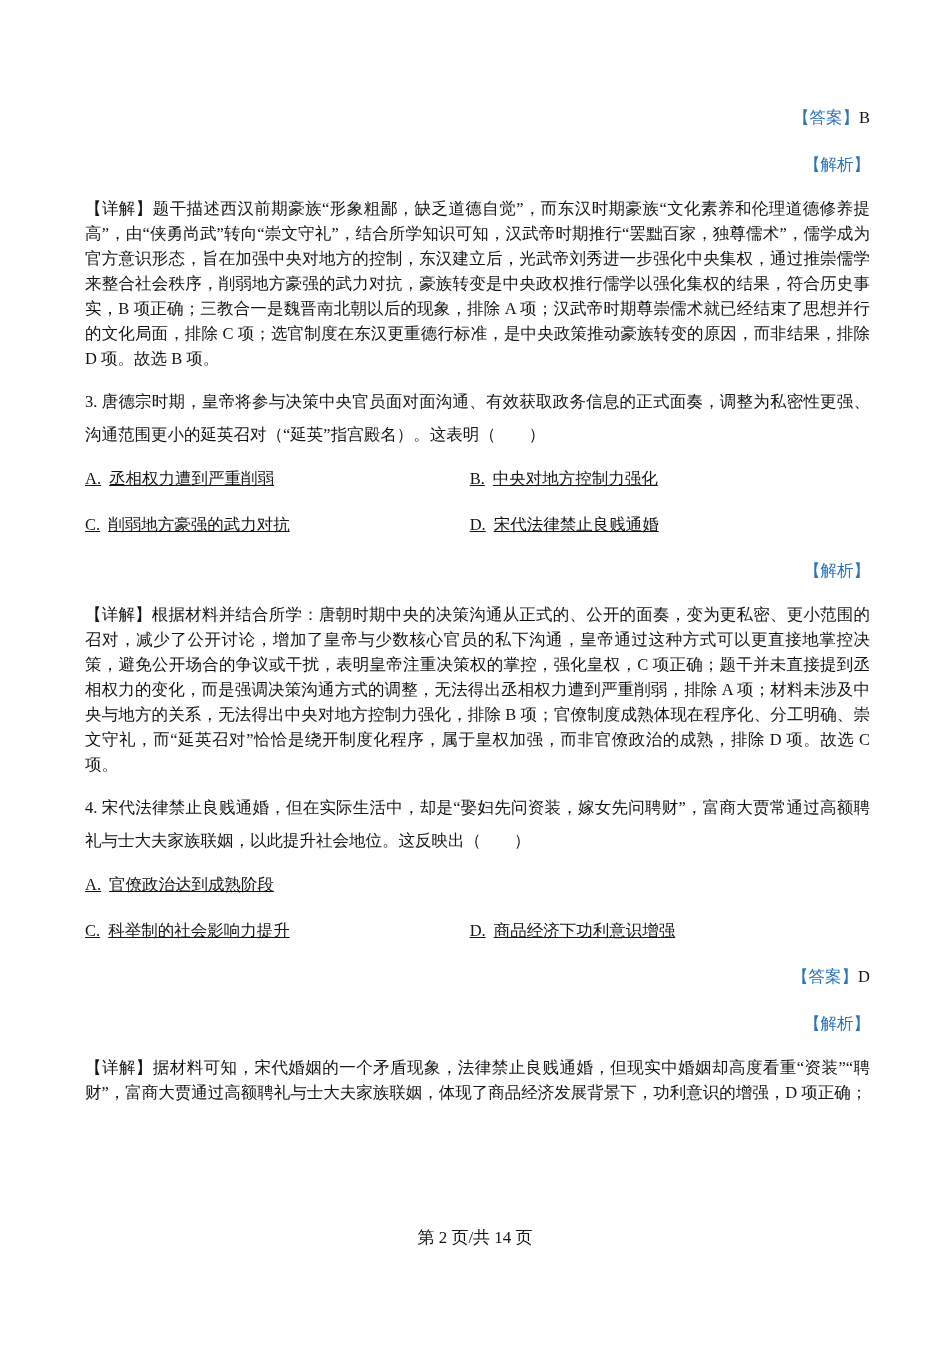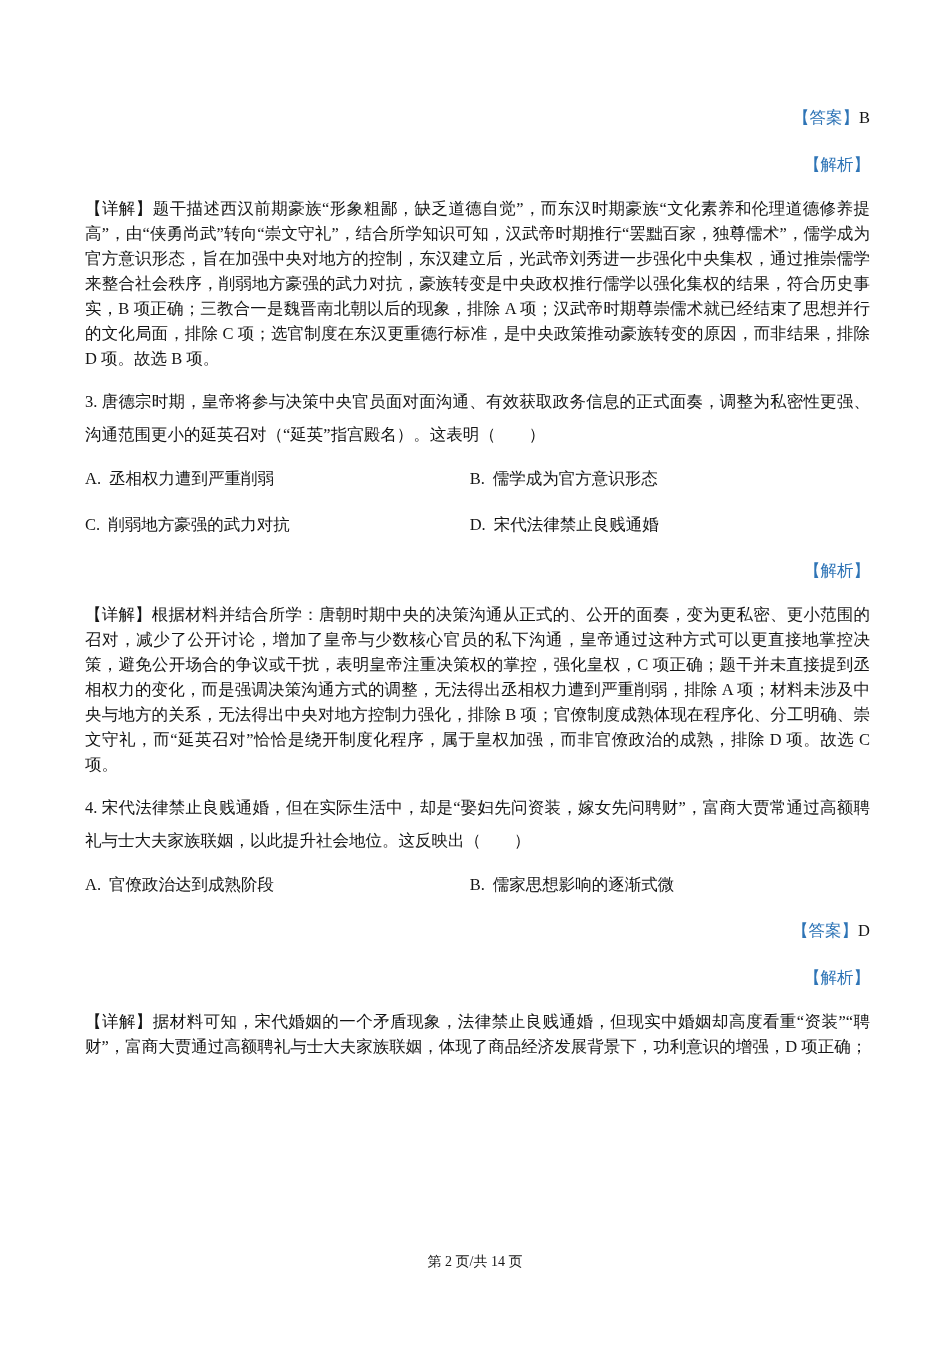--- a/index.html
+++ b/index.html
@@ -34,73 +34,77 @@
     text-align: justify;
     margin: 0 0 12px 0;
   }
   .blue {
     color: #2e74b6;
   }
   .options-row {
     display: flex;
     line-height: 32px;
     margin: 0 0 14px 0;
+    text-decoration: underline;
   }
   .opt {
     display: inline-block;
   }
   .opt-left {
     width: 49%;
     flex: 0 0 49%;
   }
   .opt-key {
     margin-right: 8px;
   }
   .footer {
     position: absolute;
     left: 0;
     right: 0;
-    bottom: 74px;
+    bottom: 96px;
     text-align: center;
-    font-size: 14px;
+    font-size: 17px;
     color: #151515;
   }
 </style>
 </head>
 <body>
 
 <div class="page">
 
   <p class="line"><span class="blue">【答案】</span><span>B</span></p>
 
   <p class="line"><span class="blue">【解析】</span></p>
 
   <p class="para"><span>【详解】</span><span>题干描述西汉前期豪族“形象粗鄙，缺乏道德自觉”，而东汉时期豪族“文化素养和伦理道德修养提高”，由“侠勇尚武”转向“崇文守礼”，结合所学知识可知，汉武帝时期推行“罢黜百家，独尊儒术”，儒学成为官方意识形态，旨在加强中央对地方的控制，东汉建立后，光武帝刘秀进一步强化中央集权，通过推崇儒学来整合社会秩序，削弱地方豪强的武力对抗，豪族转变是中央政权推行儒学以强化集权的结果，符合历史事实，B 项正确；三教合一是魏晋南北朝以后的现象，排除 A 项；汉武帝时期尊崇儒术就已经结束了思想并行的文化局面，排除 C 项；选官制度在东汉更重德行标准，是中央政策推动豪族转变的原因，而非结果，排除 D 项。故选 B 项。</span></p>
 
   <p class="stem">3. 唐德宗时期，皇帝将参与决策中央官员面对面沟通、有效获取政务信息的正式面奏，调整为私密性更强、沟通范围更小的延英召对（“延英”指宫殿名）。这表明（　　）</p>
 
   <div class="options-row">
     <span class="opt opt-left"><span class="opt-key">A.</span><span>丞相权力遭到严重削弱</span></span>
-    <span class="opt"><span class="opt-key">B.</span><span>儒学成为官方意识形态</span></span>
+    <span class="opt"><span class="opt-key">B.</span><span>中央对地方控制力强化</span></span>
   </div>
   <div class="options-row">
     <span class="opt opt-left"><span class="opt-key">C.</span><span>削弱地方豪强的武力对抗</span></span>
     <span class="opt"><span class="opt-key">D.</span><span>宋代法律禁止良贱通婚</span></span>
   </div>
 
 
   <p class="line"><span class="blue">【解析】</span></p>
 
   <p class="para"><span>【详解】</span><span>根据材料并结合所学：唐朝时期中央的决策沟通从正式的、公开的面奏，变为更私密、更小范围的召对，减少了公开讨论，增加了皇帝与少数核心官员的私下沟通，皇帝通过这种方式可以更直接地掌控决策，避免公开场合的争议或干扰，表明皇帝注重决策权的掌控，强化皇权，C 项正确；题干并未直接提到丞相权力的变化，而是强调决策沟通方式的调整，无法得出丞相权力遭到严重削弱，排除 A 项；材料未涉及中央与地方的关系，无法得出中央对地方控制力强化，排除 B 项；官僚制度成熟体现在程序化、分工明确、崇文守礼，而“延英召对”恰恰是绕开制度化程序，属于皇权加强，而非官僚政治的成熟，排除 D 项。故选 C 项。</span></p>
 
   <p class="stem">4. 宋代法律禁止良贱通婚，但在实际生活中，却是“娶妇先问资装，嫁女先问聘财”，富商大贾常通过高额聘礼与士大夫家族联姻，以此提升社会地位。这反映出（　　）</p>
 
   <div class="options-row">
     <span class="opt opt-left"><span class="opt-key">A.</span><span>官僚政治达到成熟阶段</span></span>
-    <span class="opt"><span class="opt-key">B.</span><span>儒家思想影响的逐渐式微</span></span>
+  </div>
+  <div class="options-row">
+    <span class="opt opt-left"><span class="opt-key">C.</span><span>科举制的社会影响力提升</span></span>
+    <span class="opt"><span class="opt-key">D.</span><span>商品经济下功利意识增强</span></span>
   </div>
 
   <p class="line"><span class="blue">【答案】</span><span>D</span></p>
 
   <p class="line"><span class="blue">【解析】</span></p>
 
   <p class="para"><span>【详解】</span><span>据材料可知，宋代婚姻的一个矛盾现象，法律禁止良贱通婚，但现实中婚姻却高度看重“资装”“聘财”，富商大贾通过高额聘礼与士大夫家族联姻，体现了商品经济发展背景下，功利意识的增强，D 项正确；</span></p>
 
   <div class="footer">第 2 页/共 14 页</div>
 

